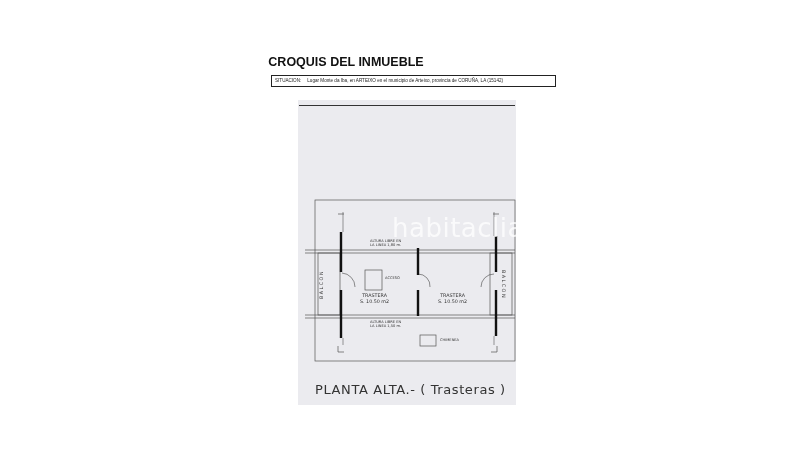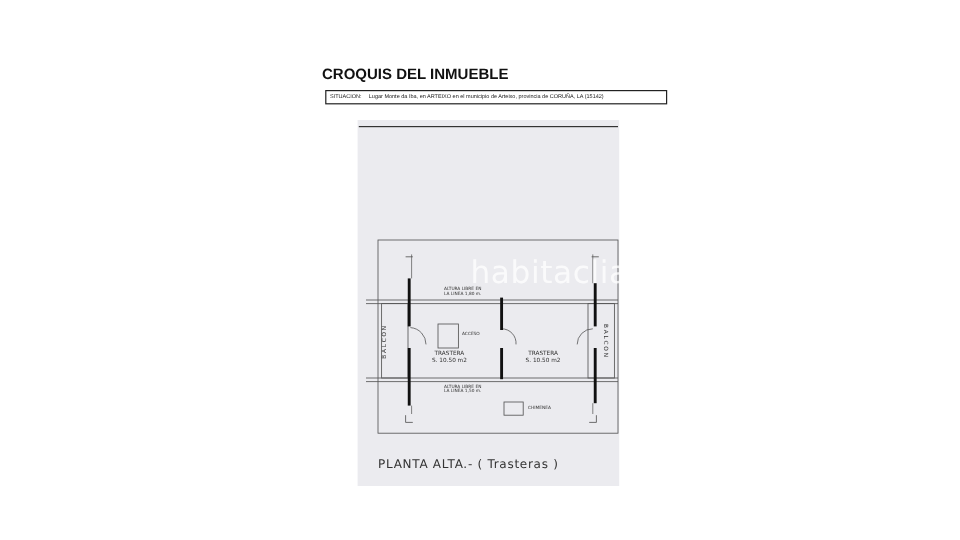--- a/index.html
+++ b/index.html
@@ -23,21 +23,21 @@
     }
     .sheet-topline {
       position: absolute; left: 299px; top: 105px; width: 216px; height: 1px; background: #333;
     }
     svg.plan { position: absolute; left: 0; top: 0; }
     .watermark {
       position: absolute; left: 348px; top: 213px; font-size: 26px; color: rgba(255,255,255,0.75);
       font-family: "DejaVu Sans", sans-serif; letter-spacing: 0.5px; margin-left: 44px;
     }
     .plan-caption {
-      position: absolute; left: 315px; top: 382px; font-size: 10px; color: #333;
+      position: absolute; left: 315px; top: 382px; font-size: 13px; color: #333;
       font-family: "DejaVu Sans", sans-serif; letter-spacing: 0.6px;
     }
     .lbl-small {
       position: absolute; font-size: 3.6px; color: #333; line-height: 4px; white-space: nowrap;
       font-family: "DejaVu Sans", sans-serif;
     }
     .lbl-room {
       position: absolute; font-size: 4.8px; color: #333; line-height: 5.5px; white-space: nowrap;
       font-family: "DejaVu Sans", sans-serif; text-align: center;
     }

